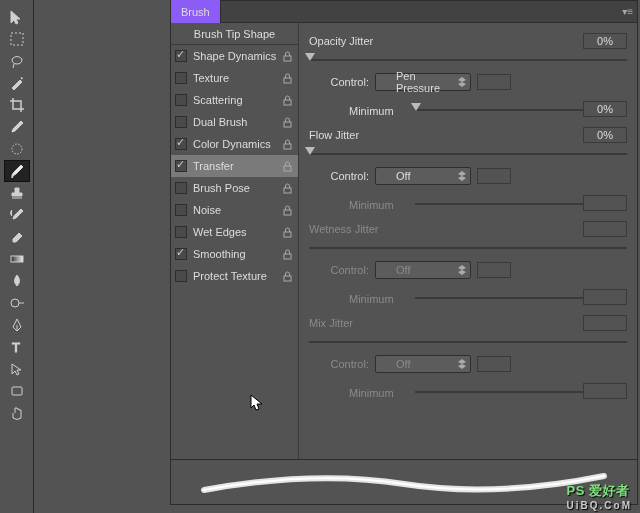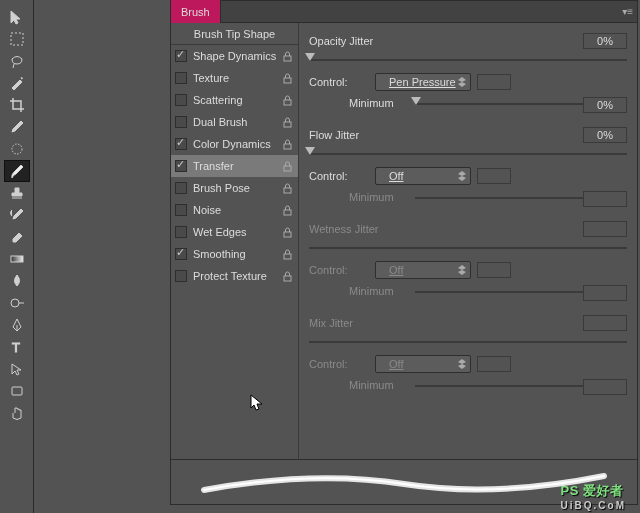--- a/index.html
+++ b/index.html
@@ -7,21 +7,21 @@
 
   
   .toolbar { position: absolute; left: 0; top: 0; width: 34px; height: 513px; background: #535353; border-right: 1px solid #2a2a2a; display: flex; flex-direction: column; align-items: center; padding-top: 6px; }
   .toolbar .tool { width: 26px; height: 22px; display: flex; align-items: center; justify-content: center; color: #d0d0d0; font-size: 14px; border: 1px solid transparent; }
   .toolbar .tool.active { background: #222; border: 1px solid #111; }
   .toolbar .tool svg { width: 16px; height: 16px; fill: #d0d0d0; stroke: #d0d0d0; }
 
   
   .panel-area { position: absolute; left: 170px; top: 0; width: 468px; height: 505px; background: #535353; border: 1px solid #2c2c2c; }
   .tab-bar { height: 22px; background: #424242; border-bottom: 1px solid #2c2c2c; display: flex; align-items: center; }
-  .tab { height: 22px; padding: 12px 10px; font-size: 11px; color: #ddd; background: #be185d; border-right: 1px solid #2c2c2c; display: flex; align-items: center; }
+  .tab { height: 22px; padding: 12px 10px; font-size: 11px; color: #ddd; background: #8b5cf6; border-right: 1px solid #2c2c2c; display: flex; align-items: center; }
   .tab-menu { margin-left: auto; margin-right: 4px; font-size: 10px; color: #aaa; }
 
   .panel-body { display: flex; height: 436px; }
   .left-col { width: 128px; border-right: 1px solid #3a3a3a; background: #535353; }
   .presets-btn { margin: 8px auto; width: 100px; height: 20px; font-size: 11px; color: #ddd; background: #535353; border: 1px solid #3a3a3a; border-radius: 10px; display: block; text-align: center; line-height: 18px; }
   .tip-shape { height: 22px; font-size: 11px; color: #ddd; text-align: center; line-height: 22px; border-bottom: 1px solid #3a3a3a; }
   .opt-list { }
   .opt-row { height: 22px; display: flex; align-items: center; font-size: 11px; color: #ddd; padding: 0 6px 0 4px; border-bottom: 0; }
   .opt-row.selected { background: #7a7a7a; }
   .chk { width: 12px; height: 12px; border: 1px solid #2e2e2e; background: #4a4a4a; margin-right: 6px; position: relative; flex-shrink: 0; }
@@ -33,35 +33,35 @@
   .group { margin-bottom: 8px; }
   .group.disabled { color: #8a8a8a; }
   .group.disabled .label, .group.disabled .val, .group.disabled .select { color: #8a8a8a; }
   .row { display: flex; align-items: center; height: 20px; font-size: 11px; margin-bottom: 2px; gap: 40px; }
   .label { color: #ddd; font-size: 11px; }
   .val { width: 44px; height: 16px; border: 1px solid #3a3a3a; color: #ddd; text-align: center; font-size: 11px; margin-left: auto; line-height: 14px; background: #535353; }
   .slider { height: 14px; position: relative; margin-bottom: 4px; }
   .track { position: absolute; left: 0; right: 0; top: 6px; height: 2px; background: #3a3a3a; }
   .thumb { position: absolute; top: 0; width: 0; height: 0; border-left: 5px solid transparent; border-right: 5px solid transparent; border-top: 8px solid #bbb; }
   .ctrl-row { display: flex; align-items: center; height: 22px; font-size: 11px; }
-  .ctrl-row .lbl { width: 60px; text-align: left; margin-right: 6px; color: #ddd; }
+  .ctrl-row .lbl { width: 60px; text-align: right; margin-right: 6px; color: #ddd; }
   .group.disabled .ctrl-row .lbl { color: #8a8a8a; }
-  .select { width: 96px; height: 18px; border: 1px solid #2e2e2e; background: #5c5c5c; font-size: 11px; color: #ddd; display: flex; align-items: center; padding: 0 14px 0 13px; position: relative; border-radius: 2px; text-decoration: underline; }
+  .select { width: 96px; height: 18px; border: 1px solid #2e2e2e; background: #5c5c5c; font-size: 11px; color: #ddd; display: flex; align-items: center; padding: 0 14px 0 20px; position: relative; border-radius: 2px; }
   .select::after { content: ""; position: absolute; right: 4px; top: 3px; width: 8px; height: 10px; background: linear-gradient(#aaa,#aaa); clip-path: polygon(50% 0, 100% 30%, 50% 50%, 100% 70%, 50% 100%, 0 70%, 50% 50%, 0 30%); }
   .swatch { width: 34px; height: 16px; border: 1px solid #3a3a3a; margin-left: 6px; background:#535353; }
-  .min-row { display: flex; align-items: flex-start; height: 20px; font-size: 11px; margin-top: 4px; padding-left: 40px; }
+  .min-row { display: flex; align-items: flex-end; height: 20px; font-size: 11px; margin-top: 4px; padding-left: 40px; }
   .min-row .lbl { width: 60px; text-align: left; color: #ddd; margin-right: 6px; }
   .group.disabled .min-row .lbl { color: #8a8a8a; }
   .min-slider { flex: 1; position: relative; height: 14px; }
   .min-slider .track { top: 6px; }
 
   .preview { position: absolute; left: 170px; right: 2px; bottom: 8px; height: 46px; border: 1px solid #2c2c2c; border-top: 1px solid #2c2c2c; background: #535353; display:flex; align-items:center; justify-content:center; }
   .stroke-svg { width: 420px; height: 40px; }
 
-  .watermark { position: absolute; right: 14px; bottom: 2px; font-size: 13px; font-weight: bold; color: #7fe07f; text-shadow: 1px 1px 1px #000; letter-spacing: 0.5px; }
+  .watermark { position: absolute; right: 8px; bottom: 2px; font-size: 13px; font-weight: bold; color: #7fe07f; text-shadow: 1px 1px 1px #000; letter-spacing: 0.5px; }
   .watermark .sub { font-size: 10px; color: #ccc; display: block; letter-spacing: 2px; }
 
   .cursor { position: absolute; left: 250px; top: 394px; pointer-events: none; }
   .cursor svg { width: 14px; height: 18px; }
 </style>
 </head>
 <body>
 
 <div class="toolbar">
   <div class="tool">

